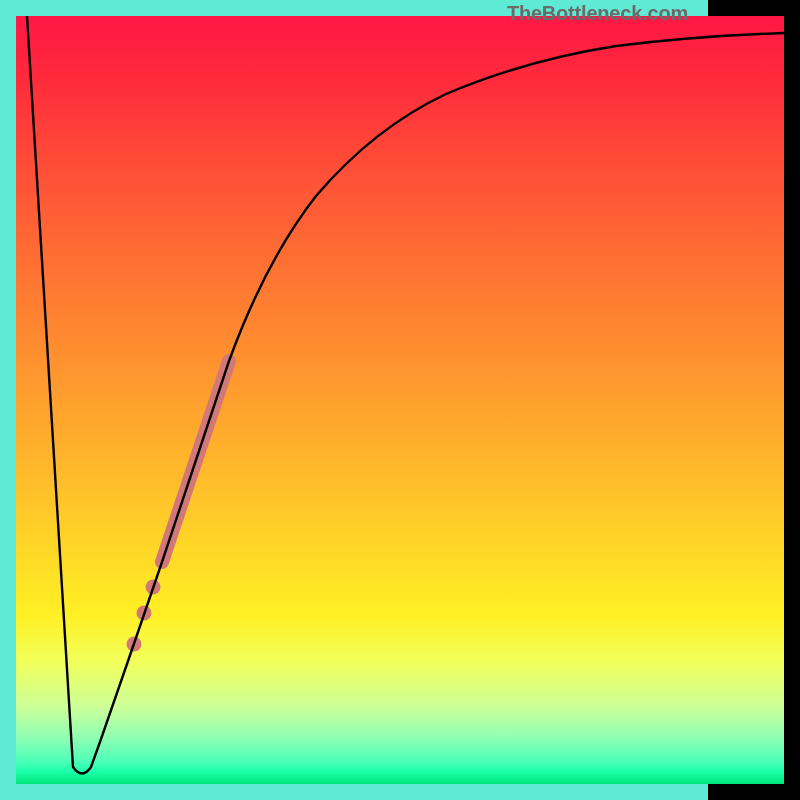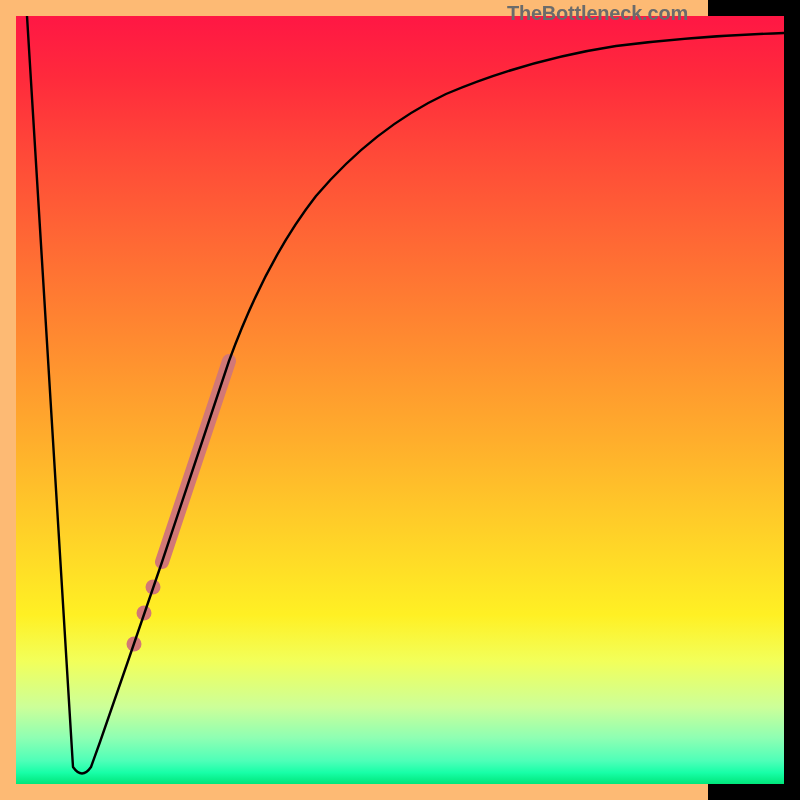--- a/index.html
+++ b/index.html
@@ -8,21 +8,21 @@
     width: 800px;
     height: 800px;
     background: #000;
     overflow: hidden;
     font-family: Arial, Helvetica, sans-serif;
   }
   .frame {
     position: relative;
     width: 708px;
     height: 800px;
-    background: #fdba74;
+    background: #5eead4;
   }
   .plot {
     position: absolute;
     left: 16px;
     top: 16px;
     width: 768px;
     height: 768px;
     
     background: linear-gradient(
       to bottom,

